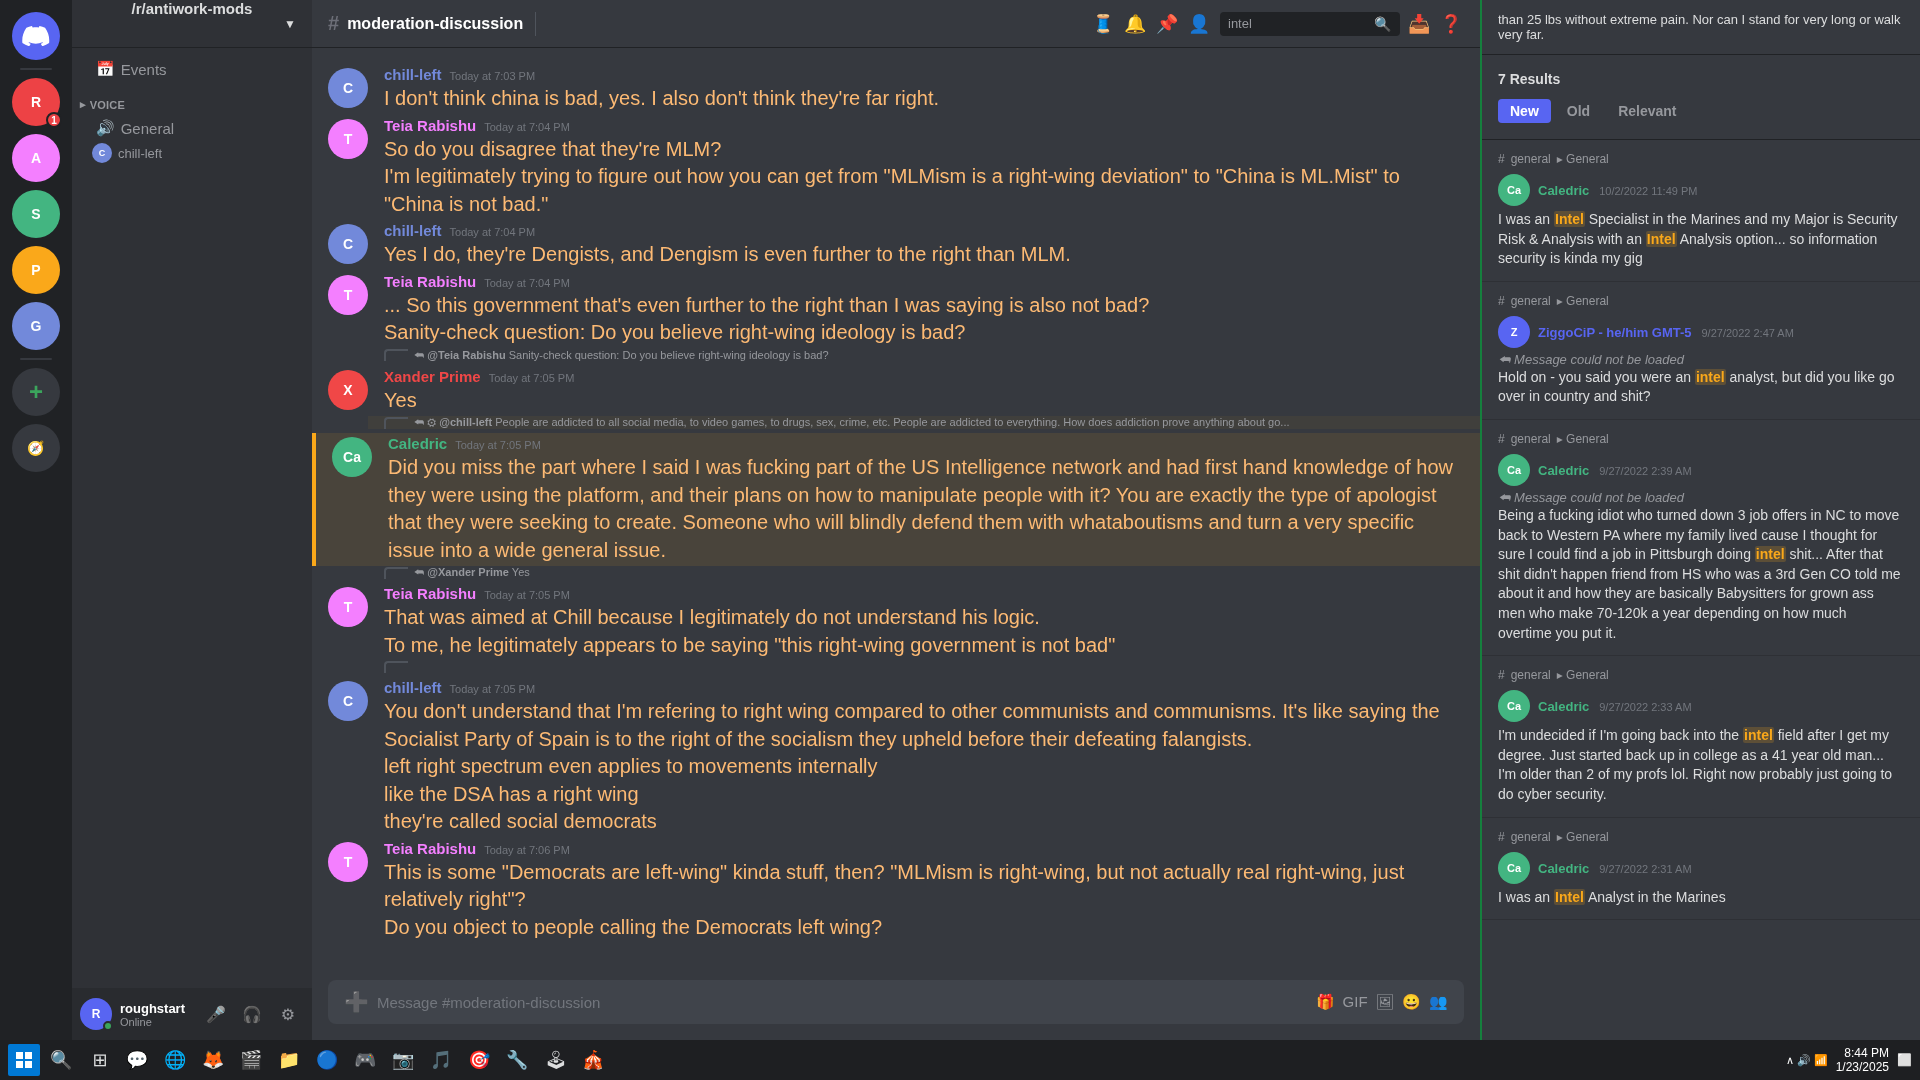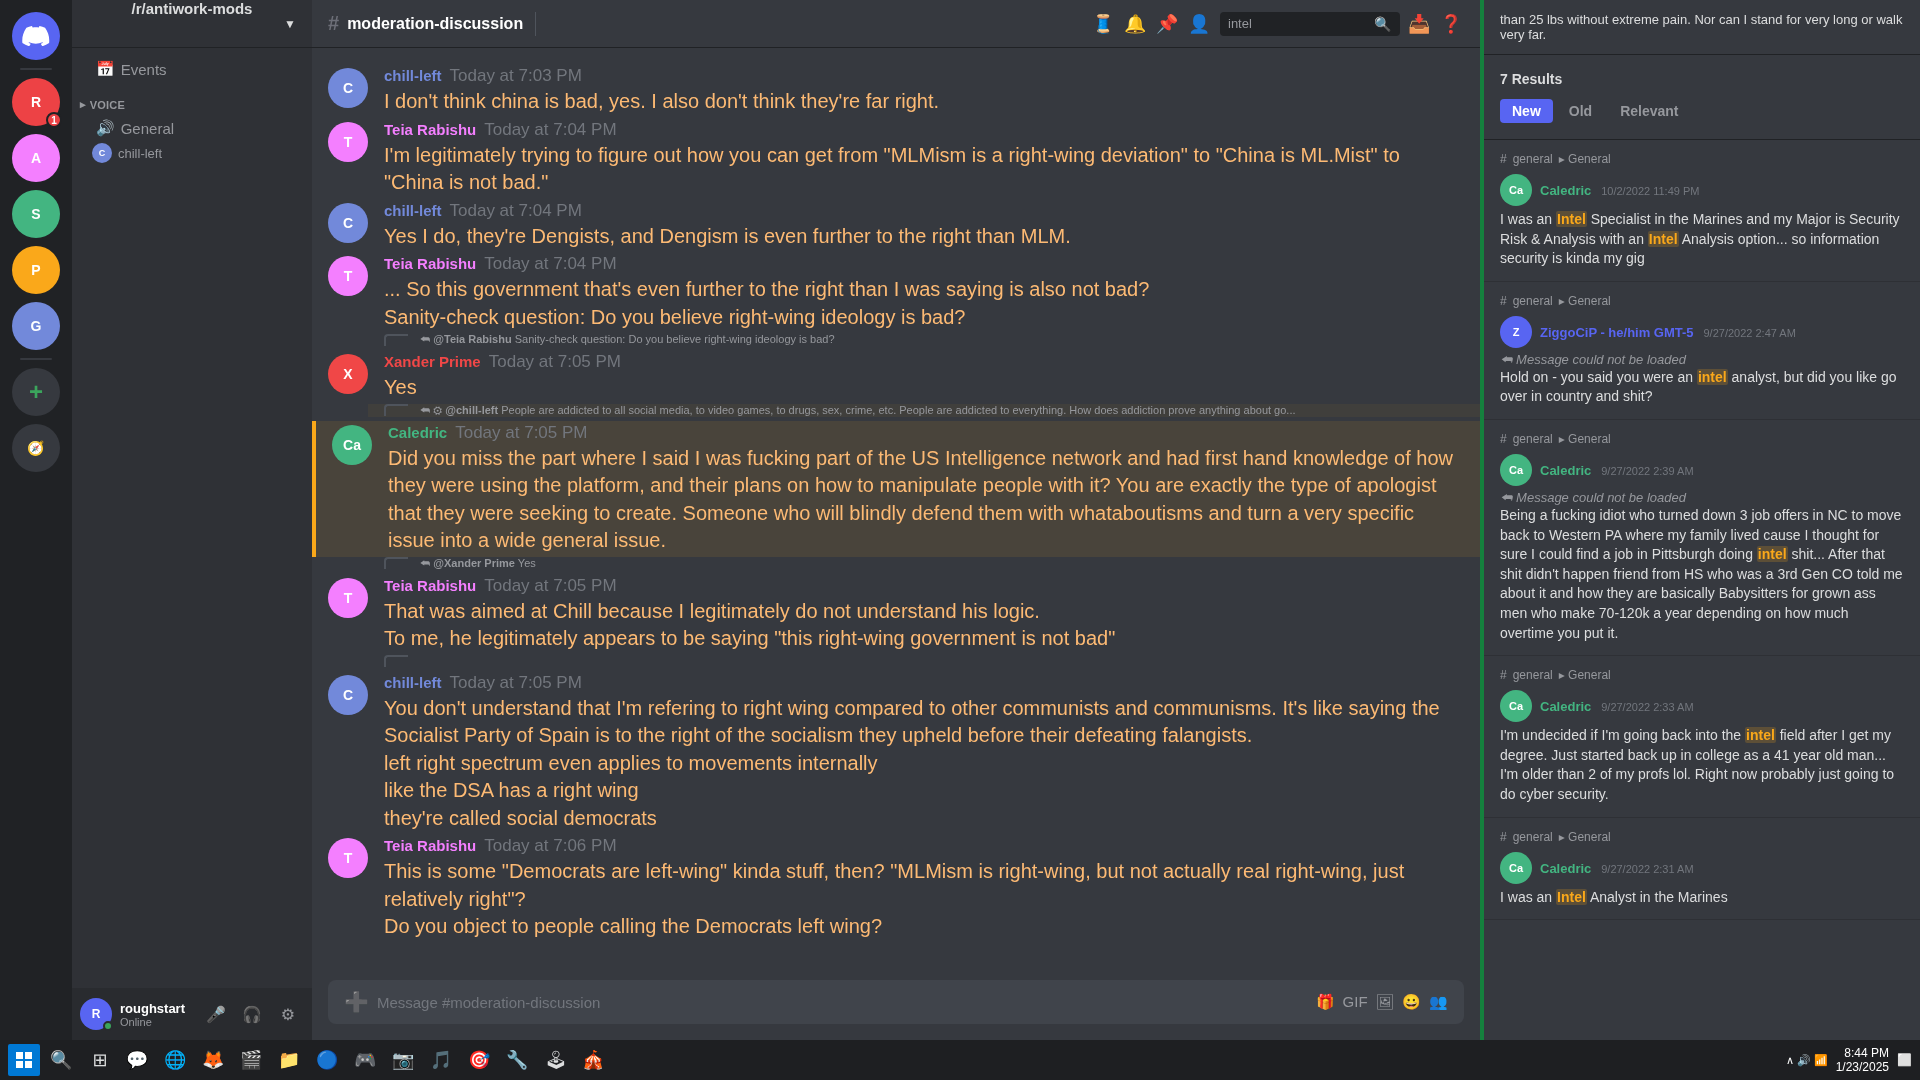--- a/index.html
+++ b/index.html
@@ -53,32 +53,32 @@
     .search-placeholder { font-size: 13px; color: #96989d; flex: 1; }
 
     
     .messages-container { flex: 1; overflow-y: auto; padding: 16px 0; }
     .message-group { display: flex; padding: 2px 16px; gap: 16px; position: relative; }
     .message-group.highlighted { background: rgba(250, 168, 26, 0.1); border-left: 4px solid #faa81a; }
     .avatar { width: 40px; height: 40px; border-radius: 50%; flex-shrink: 0; display: flex; align-items: center; justify-content: center; font-weight: 700; font-size: 14px; color: #fff; align-self: flex-start; margin-top: 2px; }
     .message-content { flex: 1; min-width: 0; }
     .message-header { display: flex; align-items: baseline; gap: 8px; margin-bottom: 2px; }
     .message-author { font-weight: 600; font-size: 15px; }
-    .message-timestamp { font-size: 17px; color: #72767d; }
+    .message-timestamp { font-size: 11px; color: #72767d; }
     .message-text { color: #fdba74; line-height: 1.375; word-wrap: break-word; font-size: 20px; }
-    .reply-indicator { display: flex; align-items: center; gap: 12px; margin-bottom: 4px; font-size: 13px; color: #96989d; margin-left: 56px; }
+    .reply-indicator { display: flex; align-items: center; gap: 6px; margin-bottom: 4px; font-size: 13px; color: #96989d; margin-left: 56px; }
     .reply-line { width: 24px; height: 12px; border-left: 2px solid #4f545c; border-top: 2px solid #4f545c; border-radius: 4px 0 0 0; margin-left: 16px; flex-shrink: 0; }
 
     .color-chill { color: #7289da; }
     .color-teia { color: #f47fff; }
     .color-xander { color: #f04747; }
     .color-caledric { color: #43b581; }
 
     
-    .search-panel { width: 440px; background: #36393f; border-left: 4px solid #15803d; display: flex; flex-direction: column; flex-shrink: 0; }
+    .search-panel { width: 440px; background: #36393f; border-left: 2px solid #15803d; display: flex; flex-direction: column; flex-shrink: 0; }
     .search-panel-header { padding: 16px; border-bottom: 1px solid #202225; }
     .search-results-count { font-size: 14px; color: #dcddde; margin-bottom: 12px; font-weight: 600; }
     .search-filter-buttons { display: flex; gap: 4px; }
     .filter-btn { padding: 4px 12px; border-radius: 4px; font-size: 14px; font-weight: 600; cursor: pointer; border: none; }
     .filter-btn.active { background: #5865f2; color: #fff; }
     .filter-btn.inactive { background: transparent; color: #96989d; }
     .search-results { flex: 1; overflow-y: auto; }
     .search-result-item { padding: 12px 16px; border-bottom: 1px solid #2e3035; }
     .result-channel { display: flex; align-items: center; gap: 6px; font-size: 12px; color: #96989d; margin-bottom: 8px; }
     .result-message { font-size: 14px; color: #dcddde; line-height: 1.4; }
@@ -198,20 +198,21 @@
         </div>
       </div>
 
       <div class="message-group">
         <div class="avatar" style="background:#f47fff;">T</div>
         <div class="message-content">
           <div class="message-header">
             <span class="message-author color-teia">Teia Rabishu</span>
             <span class="message-timestamp">Today at 7:04 PM</span>
           </div>
+          <div class="message-text">So do you disagree that they're MLM?</div>
           <div class="message-text">I'm legitimately trying to figure out how you can get from "MLMism is a right-wing deviation" to "China is ML.Mist" to "China is not bad."</div>
         </div>
       </div>
 
       <div class="message-group">
         <div class="avatar" style="background:#7289da;">C</div>
         <div class="message-content">
           <div class="message-header">
             <span class="message-author color-chill">chill-left</span>
             <span class="message-timestamp">Today at 7:04 PM</span>

